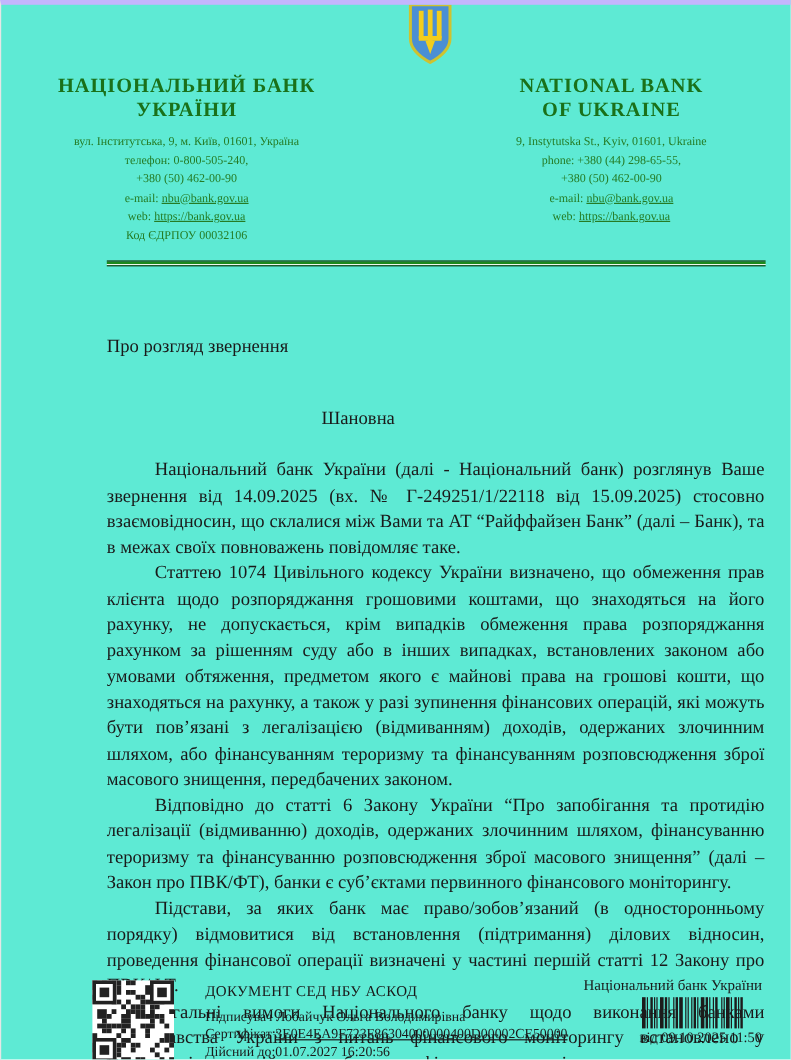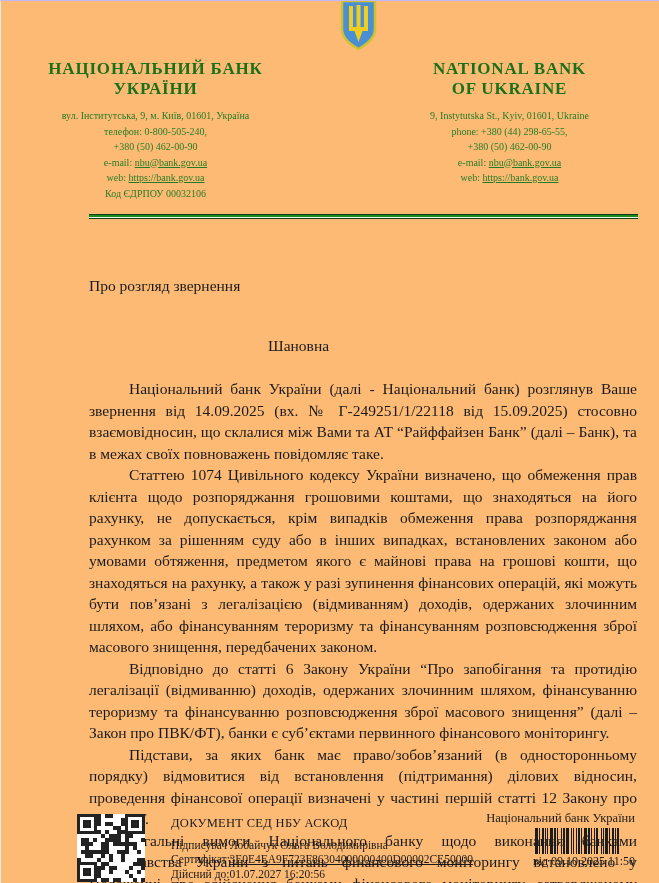--- a/index.html
+++ b/index.html
@@ -1,21 +1,21 @@
 <!DOCTYPE html>
 <html><head>
 <meta charset="utf-8">
 <style>
   * { margin:0; padding:0; box-sizing:border-box; }
   html,body { background:#ffffff; }
   .page {
     position:relative;
     width:659px; height:883px;
-    background:#fdba74;
-    border-top:1px solid #c4b5fd;
+    background:#5eead4;
+    border-top:4px solid #c4b5fd;
     border-left:1px solid #e6e6e6;
     font-family:"Liberation Serif", serif;
     color:#1a1a1a;
     overflow:hidden;
   }
   
   .emblem { position:absolute; left:339px; top:0; width:37px; height:50px; }
   .header-cols { display:flex; padding-top:58px; }
   .hcol { width:50%; text-align:center; color:#1e7c1e; }
   .hcol.left  { padding-left:10px; padding-right:30px; }

